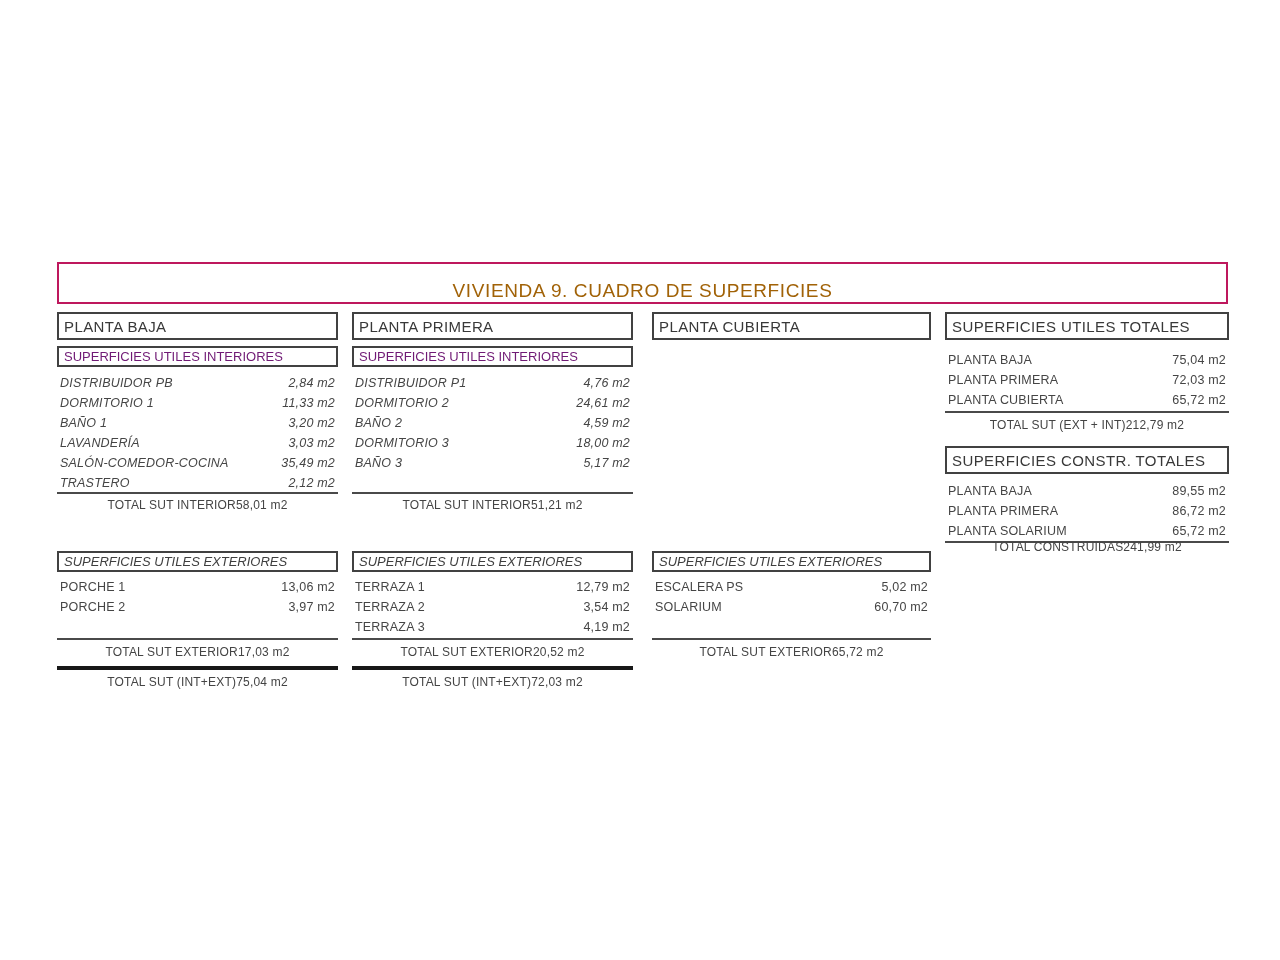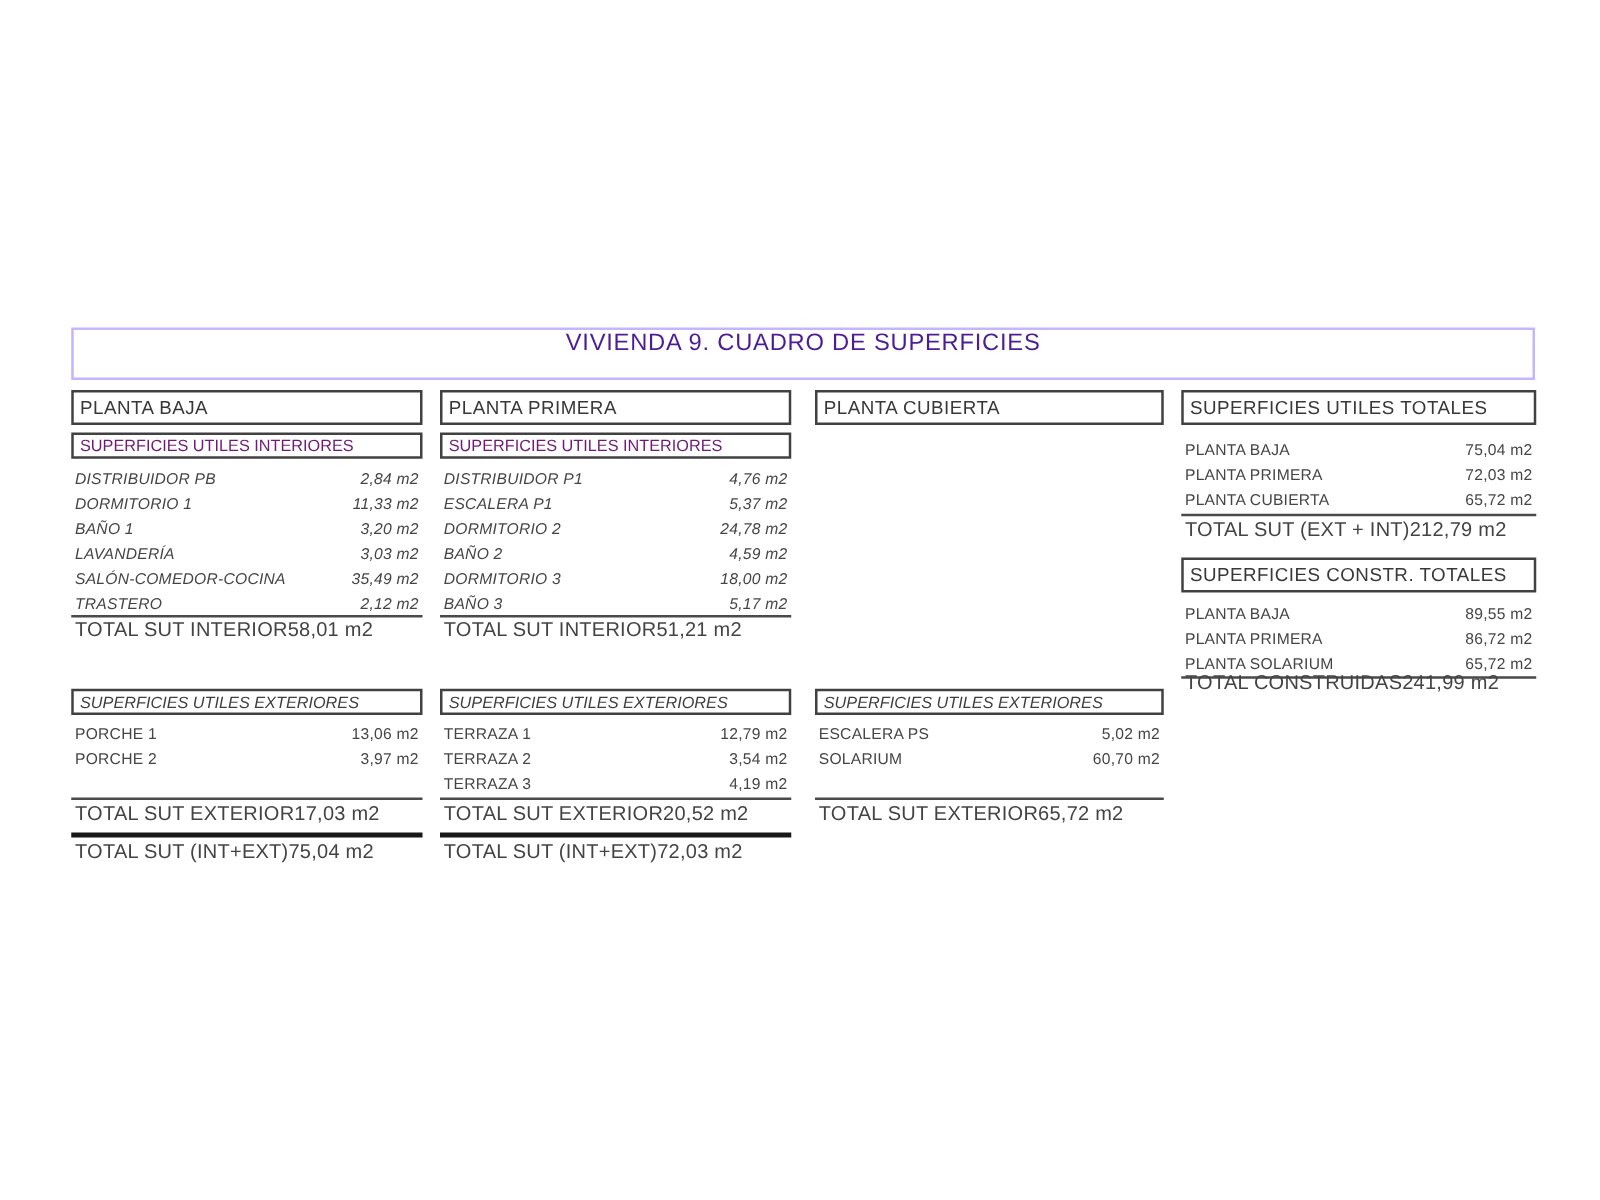--- a/index.html
+++ b/index.html
@@ -8,23 +8,23 @@
     background: #ffffff;
     font-family: "Liberation Sans", sans-serif;
     color: #454545;
     position: relative;
     overflow: hidden;
   }
   .sheet { position: absolute; inset: 0; background: #fff; }
 
   .title-box {
     position: absolute; left: 57px; top: 262px; width: 1171px; height: 42px;
-    border: 2px solid #c4b5fd; box-sizing: border-box;
-    display: flex; align-items: flex-start; justify-content: center;
-    font-size: 19px; letter-spacing: 0.6px; color: #4c1d95;
+    border: 2px solid #be185d; box-sizing: border-box;
+    display: flex; align-items: flex-end; justify-content: center;
+    font-size: 19px; letter-spacing: 0.6px; color: #a16207;
   }
 
   .col { position: absolute; top: 0; height: 960px; }
   .col-pb { left: 57px;  width: 281px; }
   .col-pp { left: 352px; width: 281px; }
   .col-pc { left: 652px; width: 279px; }
   .col-tt { left: 945px; width: 284px; }
 
   .box {
     position: absolute; left: 0; right: 0;
@@ -54,22 +54,22 @@
     border-top: 2px solid #4a4a4a;
   }
   .sep-int   { top: 492px; }
   .sep-extot { top: 638px; }
   .sep-thick { top: 666px; border-top: 4px solid #181818; }
   .sep-t1    { top: 411px; }
   .sep-t2    { top: 541px; }
 
   .trow {
     position: absolute; left: 3px; right: 3px; height: 20px;
-    display: flex; justify-content: flex-start; align-items: center;
-    font-size: 16px; letter-spacing: 0.2px; white-space: nowrap; color: #444;
+    display: flex; justify-content: center; align-items: center;
+    font-size: 12px; letter-spacing: 0.2px; white-space: nowrap; color: #444;
   }
   .trow-int   { top: 495px; }
   .trow-ext   { top: 642px; }
   .trow-grand { top: 672px; }
   .trow-t1    { top: 415px; }
   .trow-t2    { top: 537px; }
 </style>
 </head>
 <body>
 
@@ -149,26 +149,22 @@
     </div>
     <div class="box sub-int">
       <span>SUPERFICIES UTILES INTERIORES</span>
     </div>
     <div class="rows rows-int">
       <div class="row">
         <span>DISTRIBUIDOR P1</span>
         <span class="val">4,76 m2</span>
       </div>
       <div class="row">
-        <span>ESCALERA P1</span>
-        <span class="val">5,37 m2</span>
-      </div>
-      <div class="row">
         <span>DORMITORIO 2</span>
-        <span class="val">24,78 m2</span>
+        <span class="val">24,61 m2</span>
       </div>
       <div class="row">
         <span>BAÑO 2</span>
         <span class="val">4,59 m2</span>
       </div>
       <div class="row">
         <span>DORMITORIO 3</span>
         <span class="val">18,00 m2</span>
       </div>
       <div class="row">

